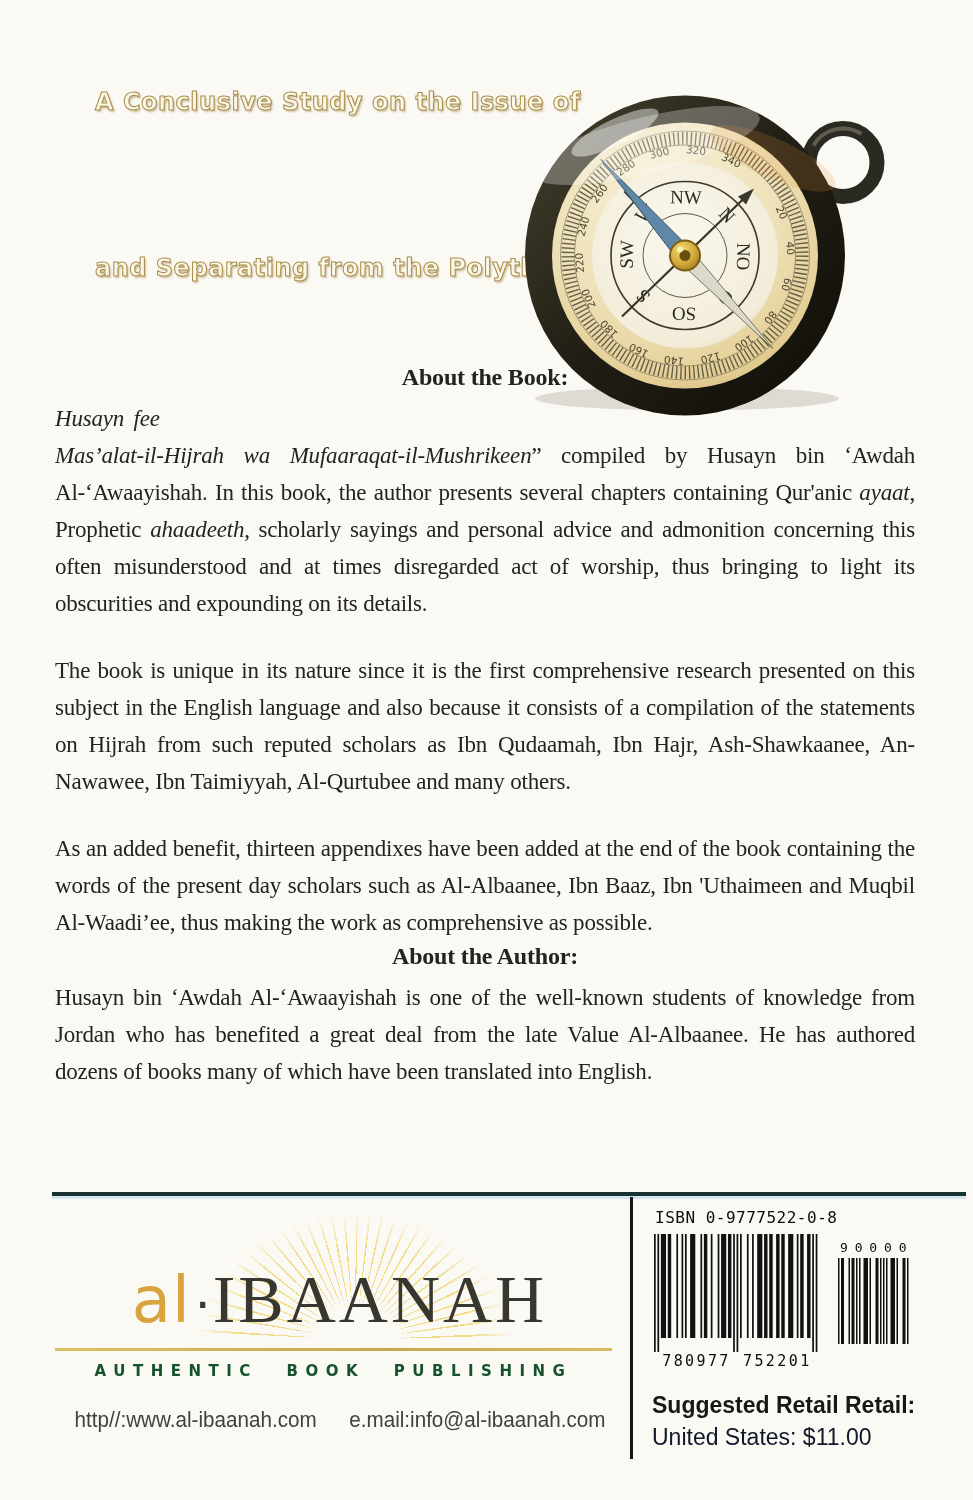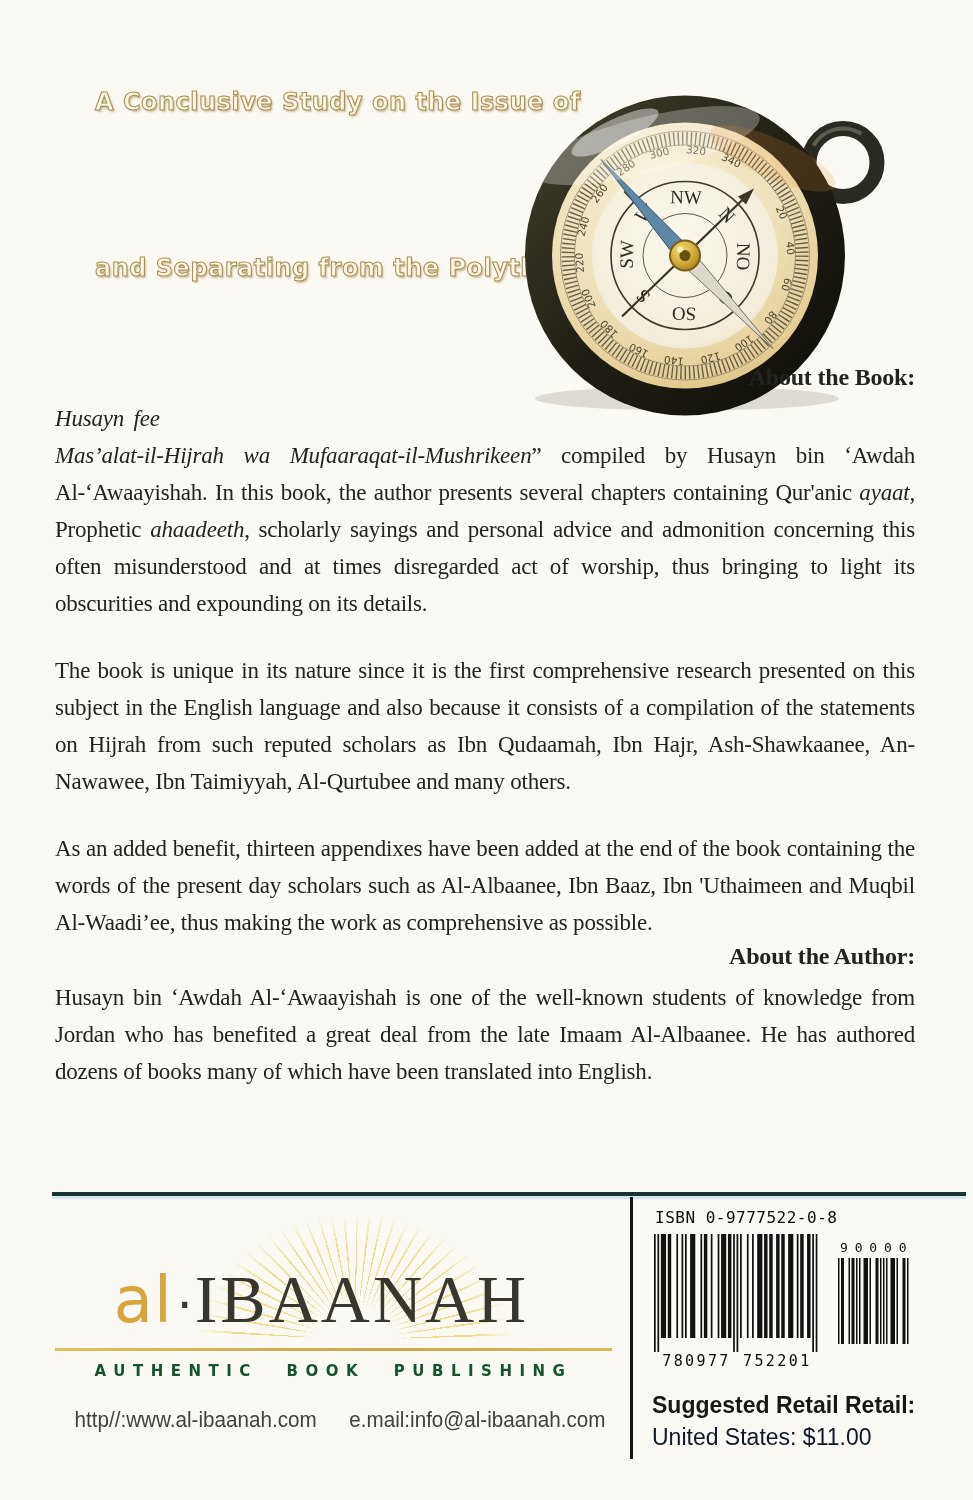--- a/index.html
+++ b/index.html
@@ -40,21 +40,21 @@
   .compass-wrap{position:absolute;left:495px;top:58px;width:420px;height:350px;}
   .compass-wrap svg{overflow:visible;}
 
   
   .content{
     position:absolute;left:55px;top:362px;width:860px;
     font-size:23px;line-height:37px;letter-spacing:-.2px;
     text-align:justify;
   }
   .content .heading{
-    font-weight:700;font-size:24px;line-height:30px;margin:0 0 8px 0;text-align:right;
+    font-weight:700;font-size:24px;line-height:30px;margin:0 0 8px 0;text-align:center;
   }
   .p1-line1{display:flex;justify-content:space-between;word-spacing:4px;}
   .para{margin:0 0 0 0;font-family:Liberation Serif, serif;}
   .para + .para{margin-top:30px;}
   .it{font-style:italic;}
   .author-heading{margin-top:34px;}
 
   
   .hrule{position:absolute;left:52px;top:1192px;width:914px;height:4px;background:#17332f;box-shadow:0 3px 0 rgba(178,214,234,.55);}
   .vrule{position:absolute;left:630px;top:1197px;width:3px;height:262px;background:#141414;}
@@ -63,21 +63,21 @@
     position:absolute;left:185px;top:1200px;width:340px;height:140px;
     background:repeating-conic-gradient(from -83deg at 50% 100%,
       rgba(238,207,94,0) 0deg 2.2deg,
       rgba(238,207,94,.8) 2.2deg 3.1deg,
       rgba(238,207,94,0) 3.1deg 5.8deg);
     -webkit-mask-image:radial-gradient(ellipse 170px 138px at 50% 100%, transparent 24%, #000 34%, #000 68%, transparent 92%);
     mask-image:radial-gradient(ellipse 170px 138px at 50% 100%, transparent 24%, #000 34%, #000 68%, transparent 92%);
     opacity:.9;
   }
   .logo-row{
-    position:absolute;left:43px;top:1260px;width:557px;height:90px;
+    position:absolute;left:61px;top:1260px;width:557px;height:90px;
     display:flex;justify-content:center;align-items:baseline;
   }
   .logo-al{font-family:"DejaVu Sans", sans-serif;font-size:64px;color:#d7a43e;letter-spacing:1px;}
   .logo-dot{font-family:"DejaVu Sans", sans-serif;font-size:50px;color:#3b3a32;margin:0 2px 0 4px;}
   .logo-name{font-family:"Liberation Serif", serif;font-size:68px;color:#38372f;letter-spacing:3px;}
   .logo-underline{position:absolute;left:55px;top:1348px;width:557px;height:3px;
     background:linear-gradient(90deg,#dcc060,#c7a84e 60%,#d8bb5c);}
   .pub-tagline{
     position:absolute;left:55px;top:1362px;width:557px;text-align:center;
     font-family:"DejaVu Sans", sans-serif;font-weight:700;font-size:15px;
@@ -214,21 +214,21 @@
     <span class="it">Husayn fee</span>
   </div>
   <div class="para">
     <span class="it">Mas’alat-il-Hijrah wa Mufaaraqat-il-Mushrikeen</span><span>” compiled by Husayn bin ‘Awdah Al-‘Awaayishah. In this book, the author presents several chapters containing Qur'anic </span><span class="it">ayaat</span><span>, Prophetic </span><span class="it">ahaadeeth</span><span>, scholarly sayings and personal advice and admonition concerning this often misunderstood and at times disregarded act of worship, thus bringing to light its obscurities and expounding on its details.</span>
   </div>
 
   <div class="para">The book is unique in its nature since it is the first comprehensive research presented on this subject in the English language and also because it consists of a compilation of the statements on Hijrah from such reputed scholars as Ibn Qudaamah, Ibn Hajr, Ash-Shawkaanee, An-Nawawee, Ibn Taimiyyah, Al-Qurtubee and many others.</div>
   <div class="para">As an added benefit, thirteen appendixes have been added at the end of the book containing the words of the present day scholars such as Al-Albaanee, Ibn Baaz, Ibn 'Uthaimeen and Muqbil Al-Waadi’ee, thus making the work as comprehensive as possible.</div>
 
   <div class="heading author-heading">About the Author:</div>
-  <div class="para" style="margin-top:0">Husayn bin ‘Awdah Al-‘Awaayishah is one of the well-known students of knowledge from Jordan who has benefited a great deal from the late Imaam Al-Albaanee. He has authored dozens of books many of which have been translated into English.</div>
+  <div class="para" style="margin-top:0">Husayn bin ‘Awdah Al-‘Awaayishah is one of the well-known students of knowledge from Jordan who has benefited a great deal from the late Value Al-Albaanee. He has authored dozens of books many of which have been translated into English.</div>
 </div>
 
 <div class="hrule"></div>
 <div class="vrule"></div>
 
 <div class="sunburst"></div>
 
 <div class="logo-row">
   <span class="logo-al">al</span>
   <span class="logo-dot">·</span>

